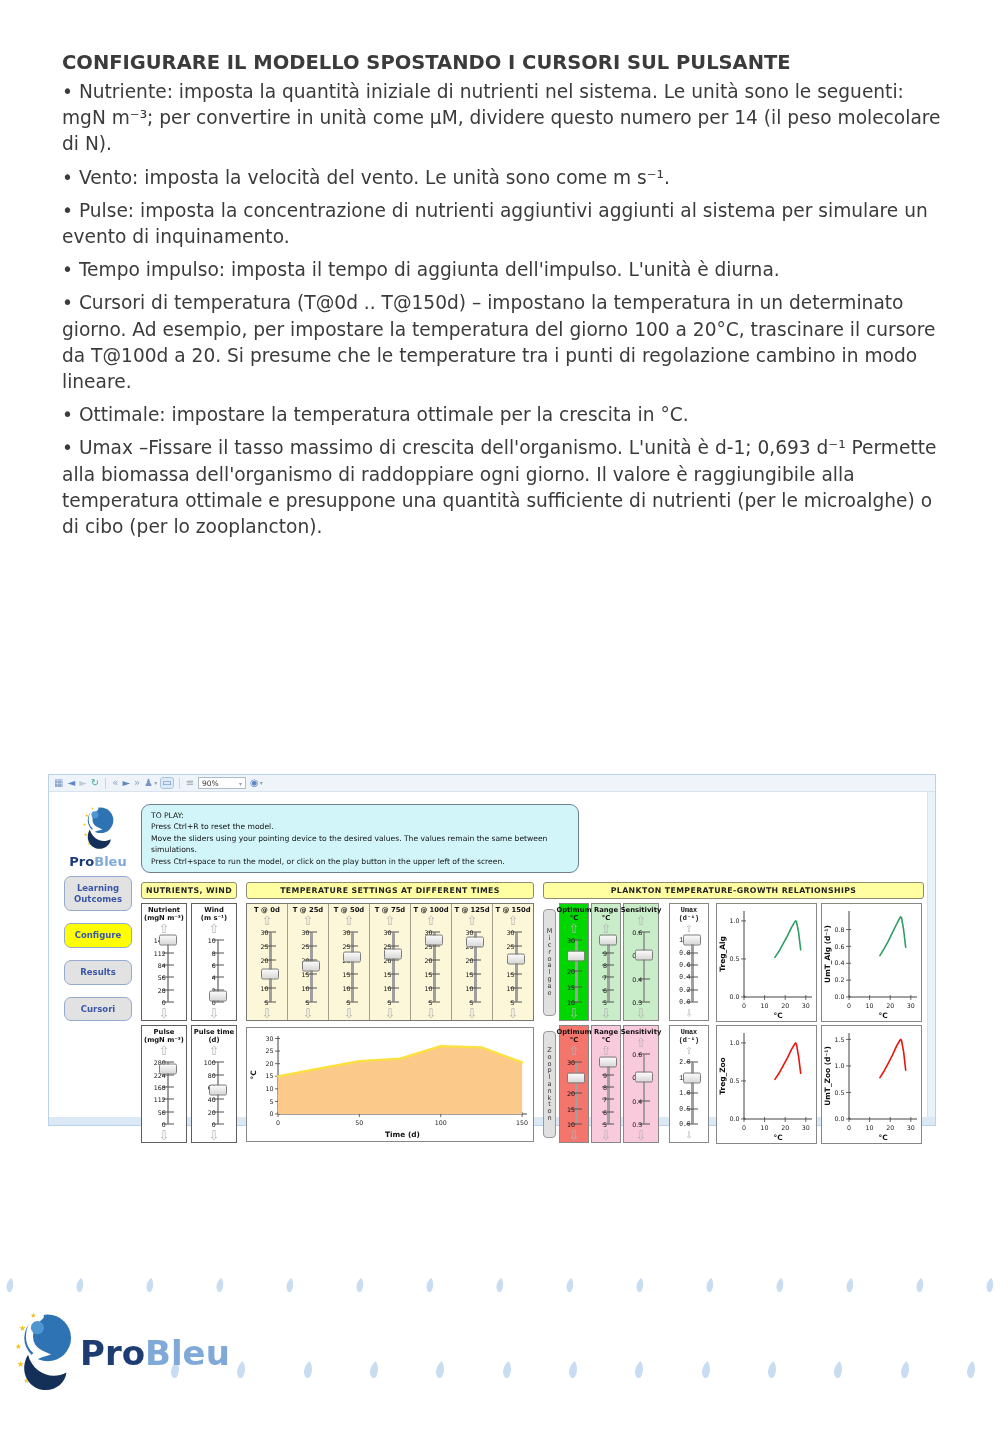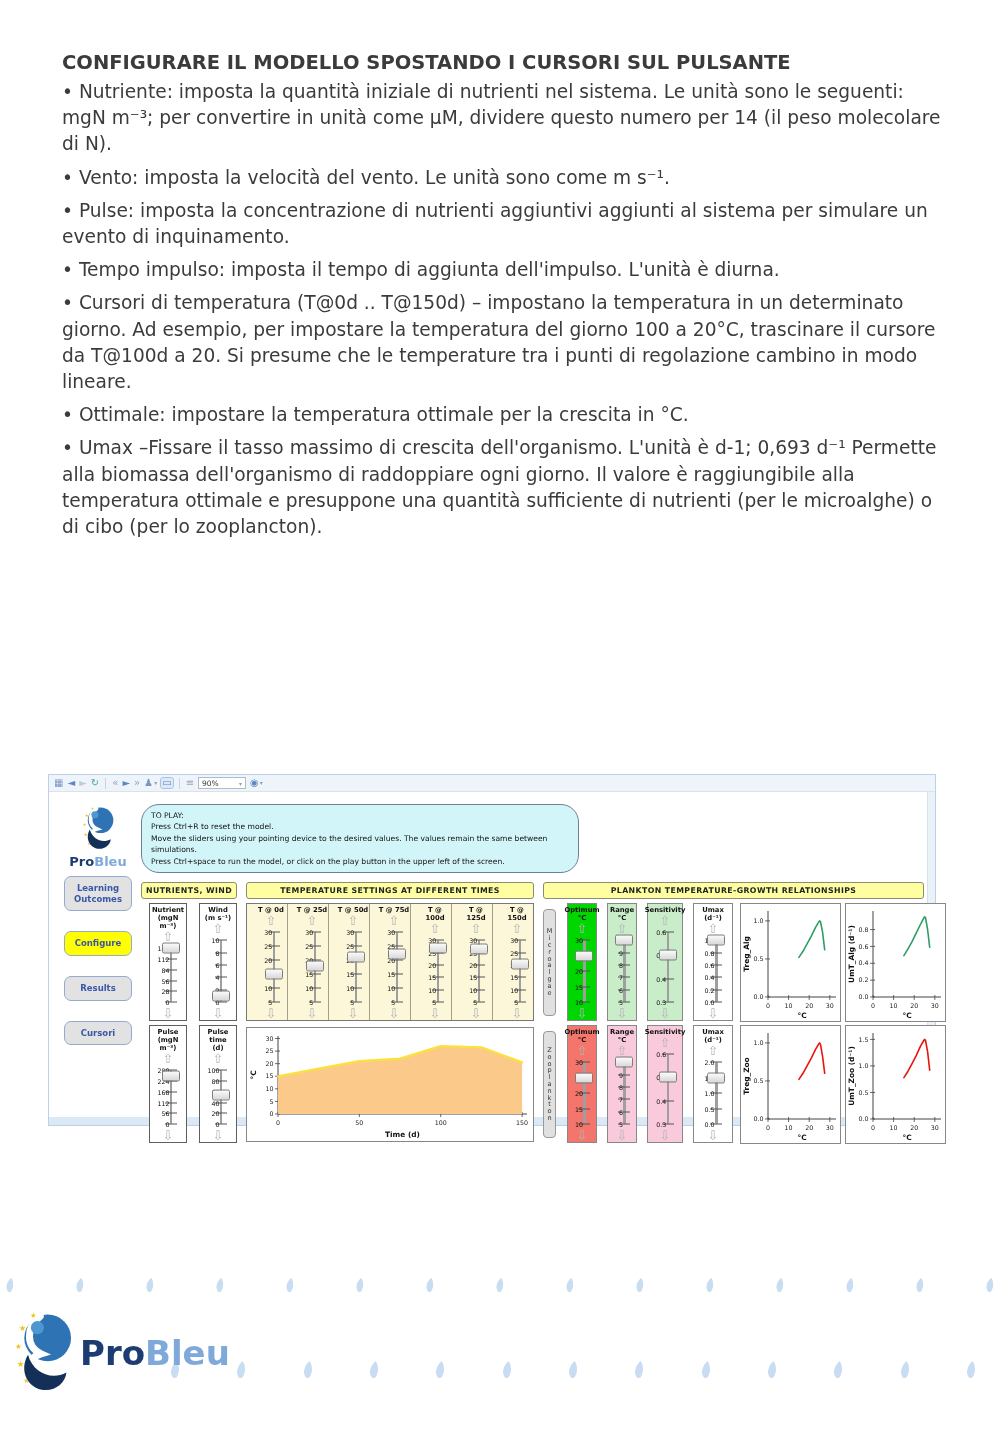--- a/index.html
+++ b/index.html
@@ -28,34 +28,34 @@
   .embed-body{position:absolute;top:17px;left:0;right:7px;bottom:8px;padding:12px 4px 4px 10px;
          display:flex;box-sizing:border-box;}
 
   .col-left{width:78px;flex-shrink:0;display:flex;flex-direction:column;align-items:center;margin-right:4px;}
   .logo-small{text-align:center;margin-bottom:8px;}
   .logo-text{font-size:13px;font-weight:bold;line-height:1;}
   .logo-text .pro{color:#1c3c72;}
   .logo-text .bleu{color:#7fa9d9;}
   .sb-btn{width:68px;box-sizing:border-box;border:1.5px solid #95aacf;background:#e2e2e2;color:#3a57a8;
          border-radius:7px;font-size:8.5px;font-weight:bold;text-align:center;padding:6px 2px;
-         margin-bottom:20px;white-space:pre-line;line-height:1.25;cursor:default;}
+         margin-bottom:12px;white-space:pre-line;line-height:1.25;cursor:default;}
   .sb-btn.active{background:#ffff00;}
 
   .col-main{flex:1;min-width:0;display:flex;flex-direction:column;}
-  .info-box{width:438px;box-sizing:border-box;border:1.5px solid #6e8090;border-radius:18px;background:#d2f5f9;
+  .info-box{width:438px;box-sizing:border-box;border:1.5px solid #6e8090;border-radius:9px;background:#d2f5f9;
          padding:5px 9px;font-size:7.6px;line-height:1.5;color:#111;margin-bottom:9px;}
   .sections{display:flex;gap:9px;flex:1;}
   .sec-header{background:#ffffa2;border:1px solid #8c8c74;border-radius:3px;font-size:7.8px;font-weight:bold;
          text-align:center;padding:3px 2px;margin-bottom:4px;color:#222;letter-spacing:0.4px;}
   .sec-nutrients{width:96px;flex-shrink:0;}
   .nw-grid{display:grid;grid-template-columns:1fr 1fr;gap:4px;}
 
   .panel{border:1px solid #5f5f5f;background:#fff;height:118px;display:flex;flex-direction:column;
-         align-items:center;box-sizing:border-box;margin-left:8px;}
+         align-items:center;box-sizing:border-box;}
   .sl-title{font-size:6.8px;font-weight:bold;text-align:center;line-height:1.2;padding-top:2px;white-space:pre-line;color:#111;}
   .arr{font-size:13px;color:#b5b5b5;line-height:1;height:13px;cursor:default;}
   .sl-body{flex:1;width:100%;position:relative;}
   .sl-scale{position:absolute;left:0;right:0;top:5px;bottom:5px;}
   .sl-track{position:absolute;left:calc(58% - 1px);top:0;bottom:0;width:2.5px;background:#9f9f9f;border-radius:2px;}
   .tick-mark{position:absolute;left:calc(58% - 6px);width:12px;height:1px;background:#555;transform:translateY(-50%);}
   .tick-label{position:absolute;right:46%;font-size:6.3px;color:#111;transform:translateY(-50%);}
   .handle{position:absolute;left:calc(58% - 9px);width:18px;height:11px;background:linear-gradient(#fbfbfb,#d7d7d7);
          border:1px solid #7d7d7d;border-radius:2px;transform:translateY(-50%);box-sizing:border-box;}
 
@@ -65,21 +65,21 @@
   .temp-sliders .panel:last-child{border-right:none;}
   .temp-chart{border:1px solid #888;background:#fff;height:115px;box-sizing:border-box;padding:1px;}
 
   .sec-plankton{flex:1;min-width:0;}
   .pl-row{display:flex;height:119px;margin-bottom:3px;align-items:stretch;}
   .vtab{width:13px;flex-shrink:0;border:1px solid #999;border-radius:4px;background:#e0e0e0;color:#333;
          font-size:6.5px;display:flex;align-items:center;justify-content:center;text-align:center;
          white-space:pre-line;line-height:1.05;margin:6px 3px 6px 0;box-sizing:border-box;}
   .pl-row .panel{width:30px;flex-shrink:0;margin-right:2px;border-color:#888;}
   .pl-row .panel.wide{width:36px;}
-  .pl-row .panel.umax{width:40px;margin-left:8px;margin-right:7px;background:#fff;}
+  .pl-row .panel.umax{width:40px;margin-left:8px;margin-right:7px;background:#fff;font-family:Liberation Mono, monospace;}
   .chart-box{border:1px solid #888;background:#fff;width:101px;flex-shrink:0;margin-right:4px;box-sizing:border-box;}
   .chart-box:last-child{margin-right:0;}
 
   
   .drops-row{position:absolute;display:flex;justify-content:space-between;align-items:flex-start;}
   .drops-row svg{display:block;}
   .row1{left:4px;right:6px;top:1277px;}
   .row2{left:168px;right:24px;top:1360px;}
   .logo-big{position:absolute;left:14px;top:1308px;display:flex;align-items:center;gap:8px;}
   .logo-big .brand{font-size:34px;font-weight:bold;line-height:1;}

